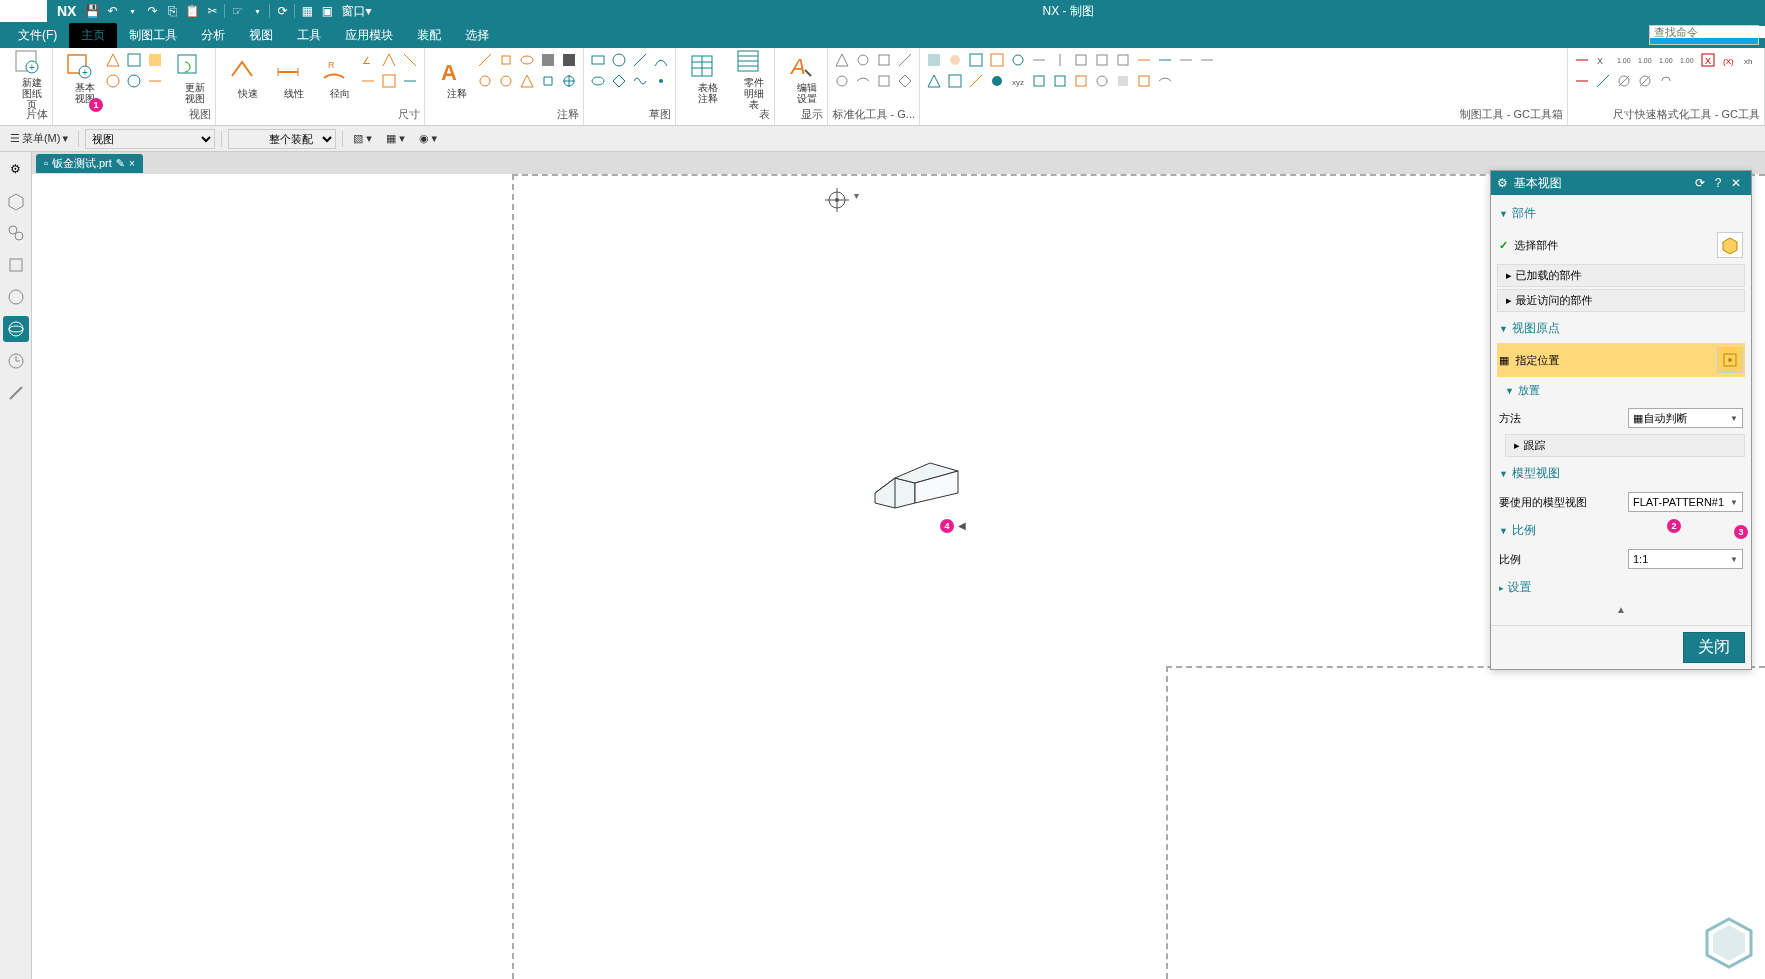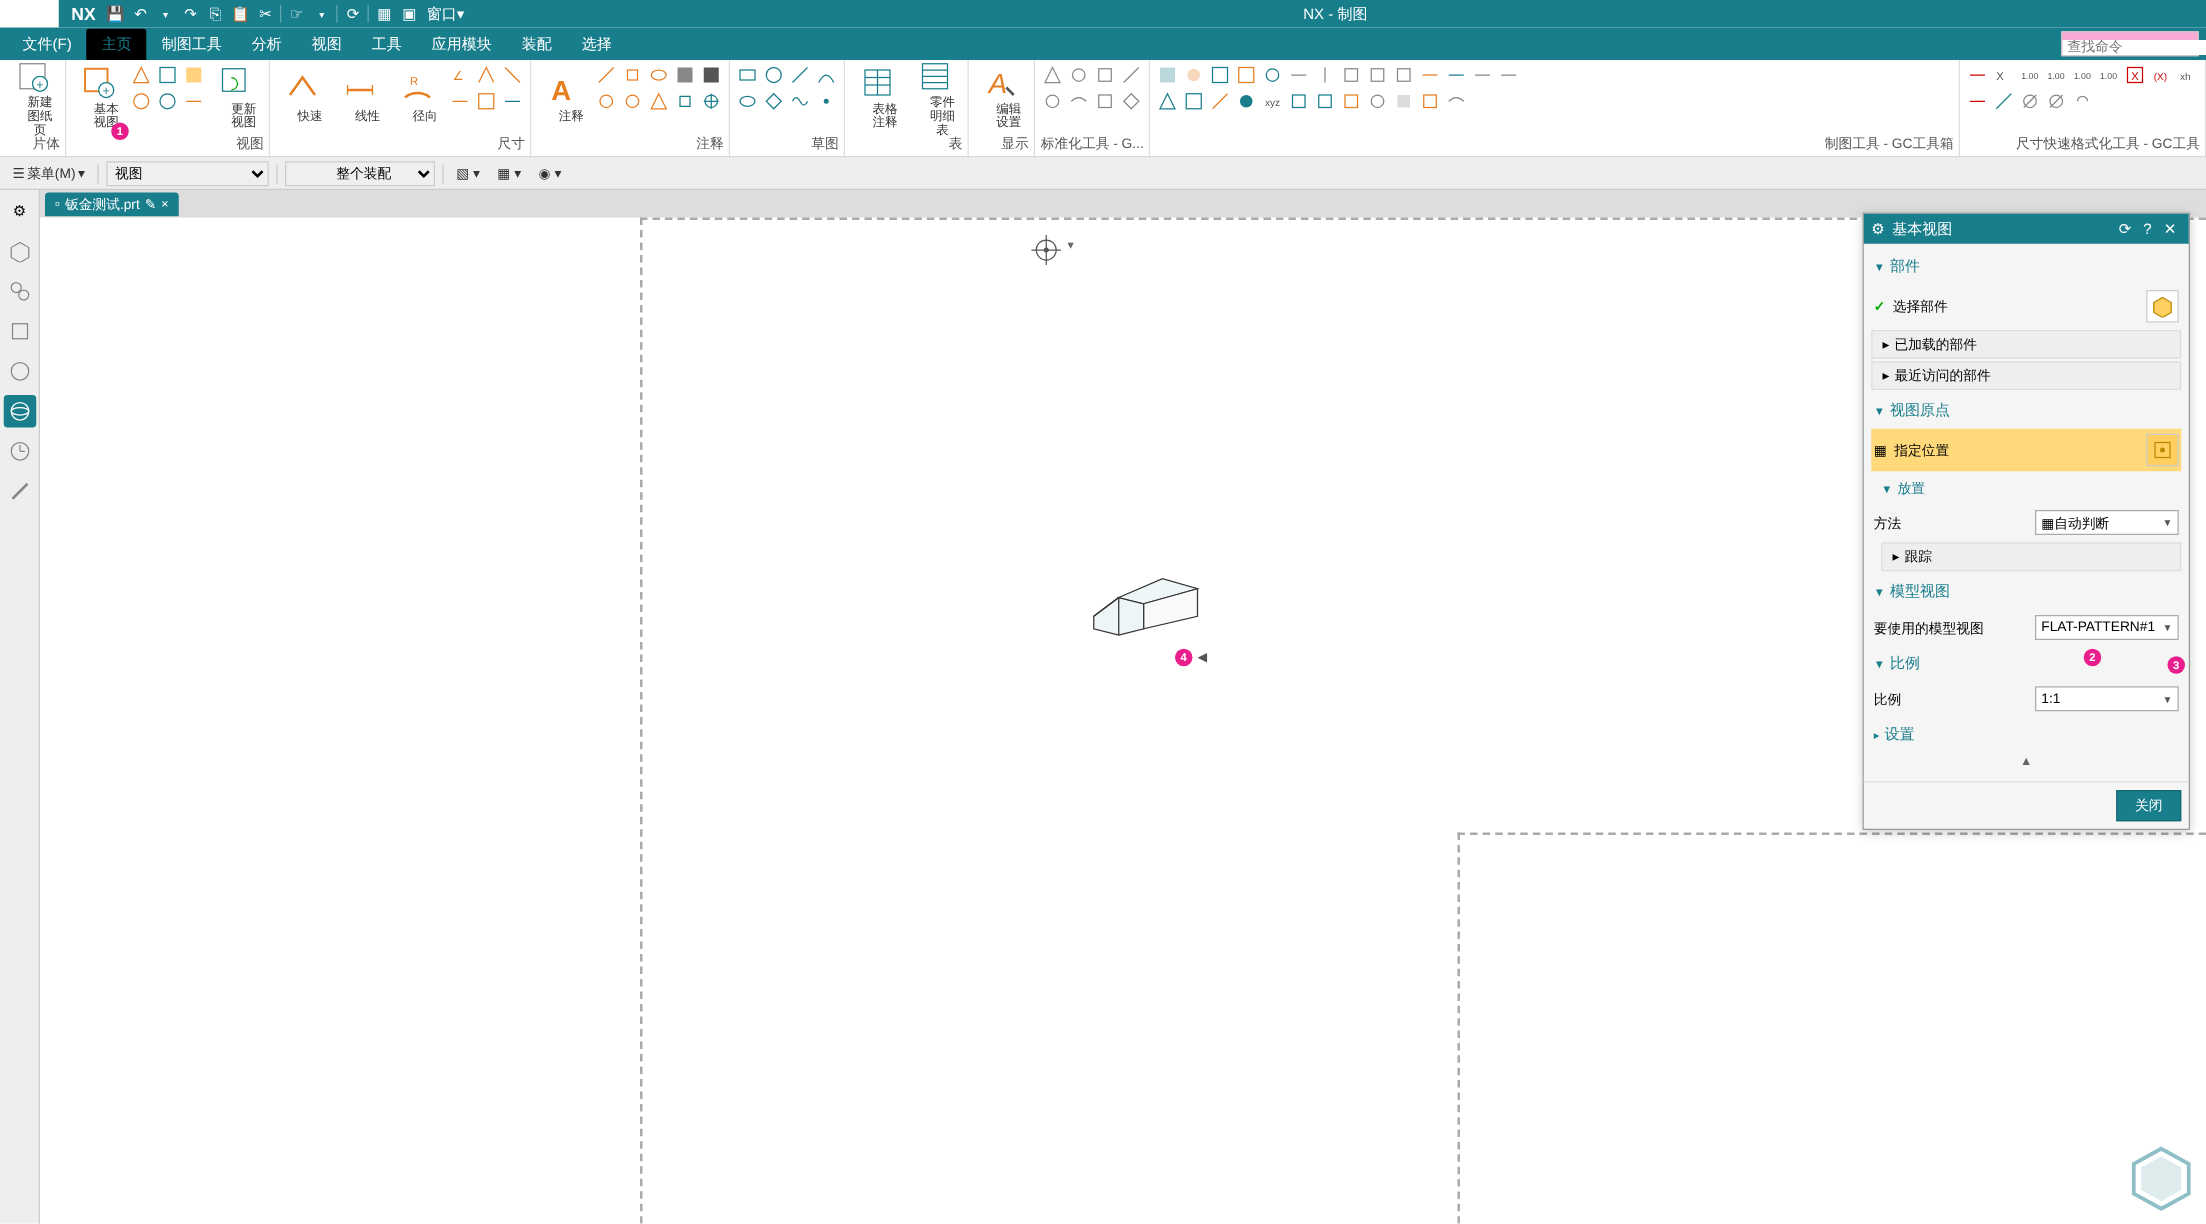--- a/index.html
+++ b/index.html
@@ -9,21 +9,21 @@
 .titlebar .nx-logo { font-weight: bold; font-size: 14px; padding: 0 6px; }
 .titlebar .tb-icon { width: 20px; height: 20px; display: flex; align-items: center; justify-content: center; cursor: pointer; font-size: 12px; }
 .titlebar .tb-sep { width: 1px; height: 14px; background: rgba(255,255,255,0.3); margin: 0 2px; }
 .titlebar .spacer { flex: 1; }
 .titlebar .app-title { font-size: 12px; color: #fff; }
 
 .menubar { background: #197e8c; height: 26px; display: flex; align-items: flex-end; padding: 0 6px; color: #fff; }
 .menubar .menu-item { padding: 4px 12px; cursor: pointer; font-size: 12px; }
 .menubar .menu-item.active { background: #000000; color: #197e8c; border-radius: 2px 2px 0 0; }
 .menubar .spacer { flex: 1; }
-.menubar .search-box { background: #f9a8d4; width: 110px; height: 20px; margin-bottom: 3px; display: flex; align-items: flex-end; border: 1px solid #ccc; }
+.menubar .search-box { background: #0ea5e9; width: 110px; height: 20px; margin-bottom: 3px; display: flex; align-items: flex-start; border: 1px solid #ccc; }
 .menubar .search-box input { border: none; flex: 1; font-size: 11px; padding: 0 4px; color: #999; outline: none; }
 
 .ribbon { background: #fff; border-bottom: 1px solid #ccc; height: 78px; display: flex; }
 .ribbon-group { border-right: 1px solid #ddd; display: flex; flex-direction: column; padding: 2px 4px; }
 .ribbon-group .buttons { display: flex; flex: 1; align-items: flex-start; gap: 2px; }
 .ribbon-group .label { text-align: right; font-size: 11px; color: #555; padding: 1px 0; white-space: nowrap; }
 .big-btn { display: flex; flex-direction: column; align-items: center; justify-content: center; width: 44px; height: 56px; cursor: pointer; padding: 2px; }
 .big-btn .icon { width: 28px; height: 28px; display: flex; align-items: center; justify-content: center; margin-bottom: 2px; }
 .big-btn .text { font-size: 10px; text-align: center; line-height: 11px; color: #333; margin-left: 12px; }
 .small-btn-grid { display: flex; flex-direction: column; gap: 1px; }
@@ -70,21 +70,21 @@
 .sub-item { background: #eee; border: 1px solid #ddd; padding: 3px 8px; font-size: 11px; cursor: pointer; display: flex; align-items: center; gap: 4px; margin: 2px 0; }
 .field-row { display: flex; align-items: center; padding: 4px 2px; gap: 8px; font-size: 11px; }
 .field-row .field-label { flex: 1; }
 .field-row select, .field-row .combo { width: 115px; font-size: 11px; border: 1px solid #aaa; height: 20px; background: #fff; }
 .combo { display: flex; align-items: center; padding: 0 4px; }
 .combo .combo-text { flex: 1; }
 .combo .combo-arrow { font-size: 8px; color: #555; }
 .checkmark { color: #0a0; font-weight: bold; }
 
 .dialog-footer { padding: 6px; display: flex; justify-content: flex-end; border-top: 1px solid #ddd; }
-.dialog-footer button { background: #197e8c; color: #fff; border: 1px solid #146973; padding: 4px 14px; font-size: 11px; cursor: pointer; }
+.dialog-footer button { background: #197e8c; color: #fff; border: 1px solid #146973; padding: 4px 14px; font-size: 16px; cursor: pointer; }
 .collapse-bar { text-align: center; padding: 2px; cursor: pointer; color: #666; font-size: 10px; }
 
 .badge { position: absolute; width: 14px; height: 14px; border-radius: 50%; background: #e91e8c; color: #fff; font-size: 9px; display: flex; align-items: center; justify-content: center; font-weight: bold; z-index: 20; }
 .badge-arrow { position: absolute; font-size: 10px; color: #555; }
 
 .logo-corner { position: absolute; right: 8px; bottom: 8px; opacity: 0.7; }
 
 svg { display: block; }
 </style>
 </head>
@@ -722,21 +722,21 @@
     </div>
     <div class="label">尺寸快速格式化工具 - GC工具</div>
   </div>
 </div>
 
 <div class="toolbar2">
   <div class="tb-btn">☰ <span>菜单(M)</span> ▾</div>
   <div class="tb-sep"></div>
   <select style="width:130px;"><option>视图</option></select>
   <div class="tb-sep"></div>
-  <select style="width:120px;padding-left:36px;"><option>整个装配</option></select>
+  <select style="width:108px;padding-left:36px;"><option>整个装配</option></select>
   <div class="tb-sep"></div>
   <div class="tb-btn">▧ ▾</div>
   <div class="tb-btn">▦ ▾</div>
   <div class="tb-btn">◉ ▾</div>
 </div>
 
 <div class="main-area">
   <div class="left-sidebar">
     <div class="side-btn">⚙</div>
     <div class="side-btn">

